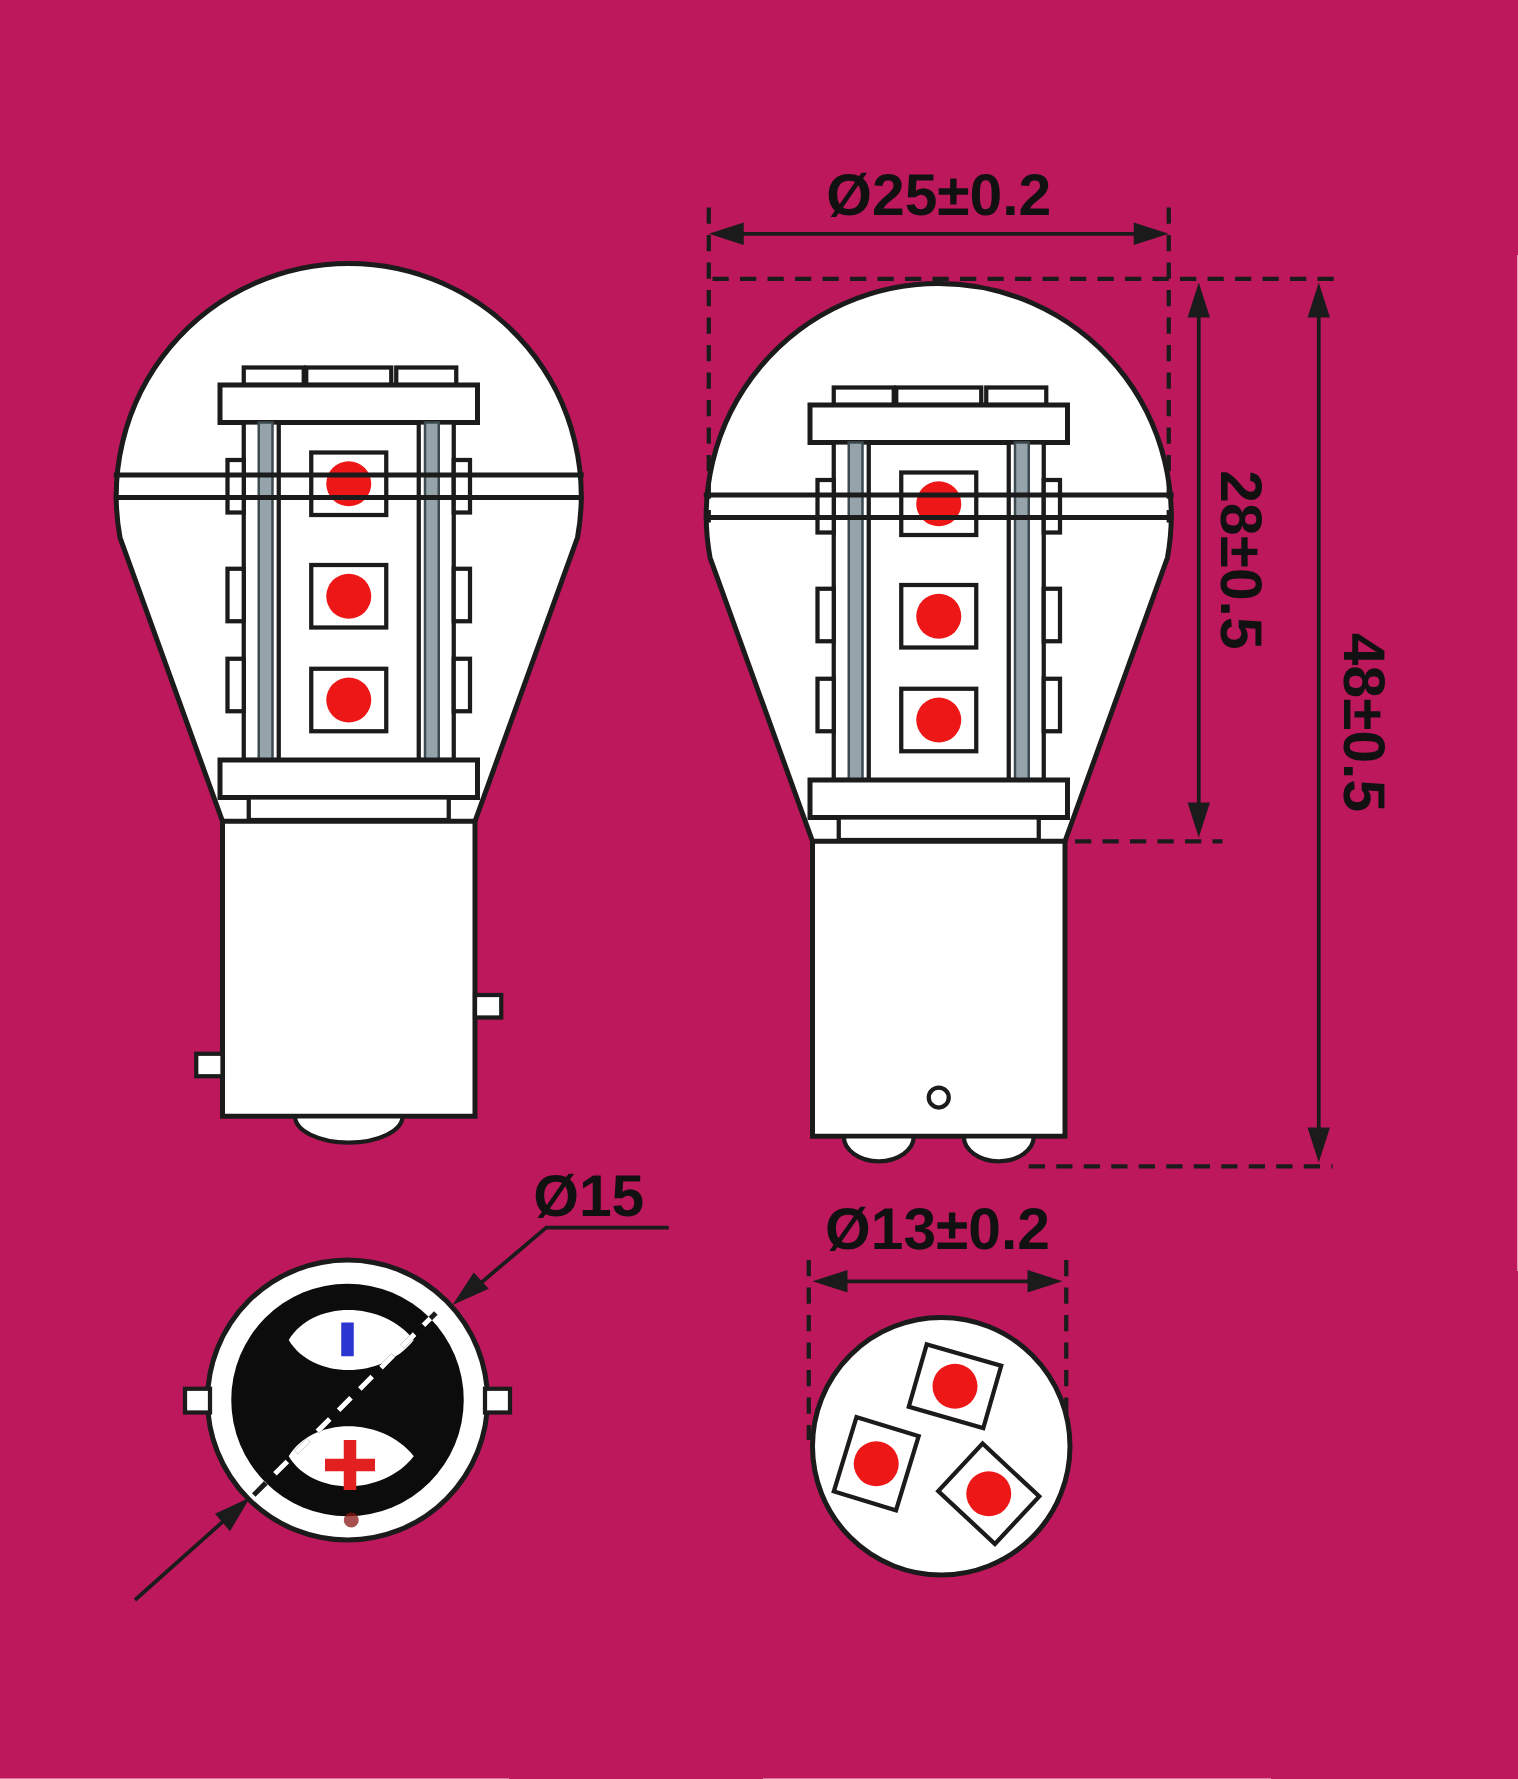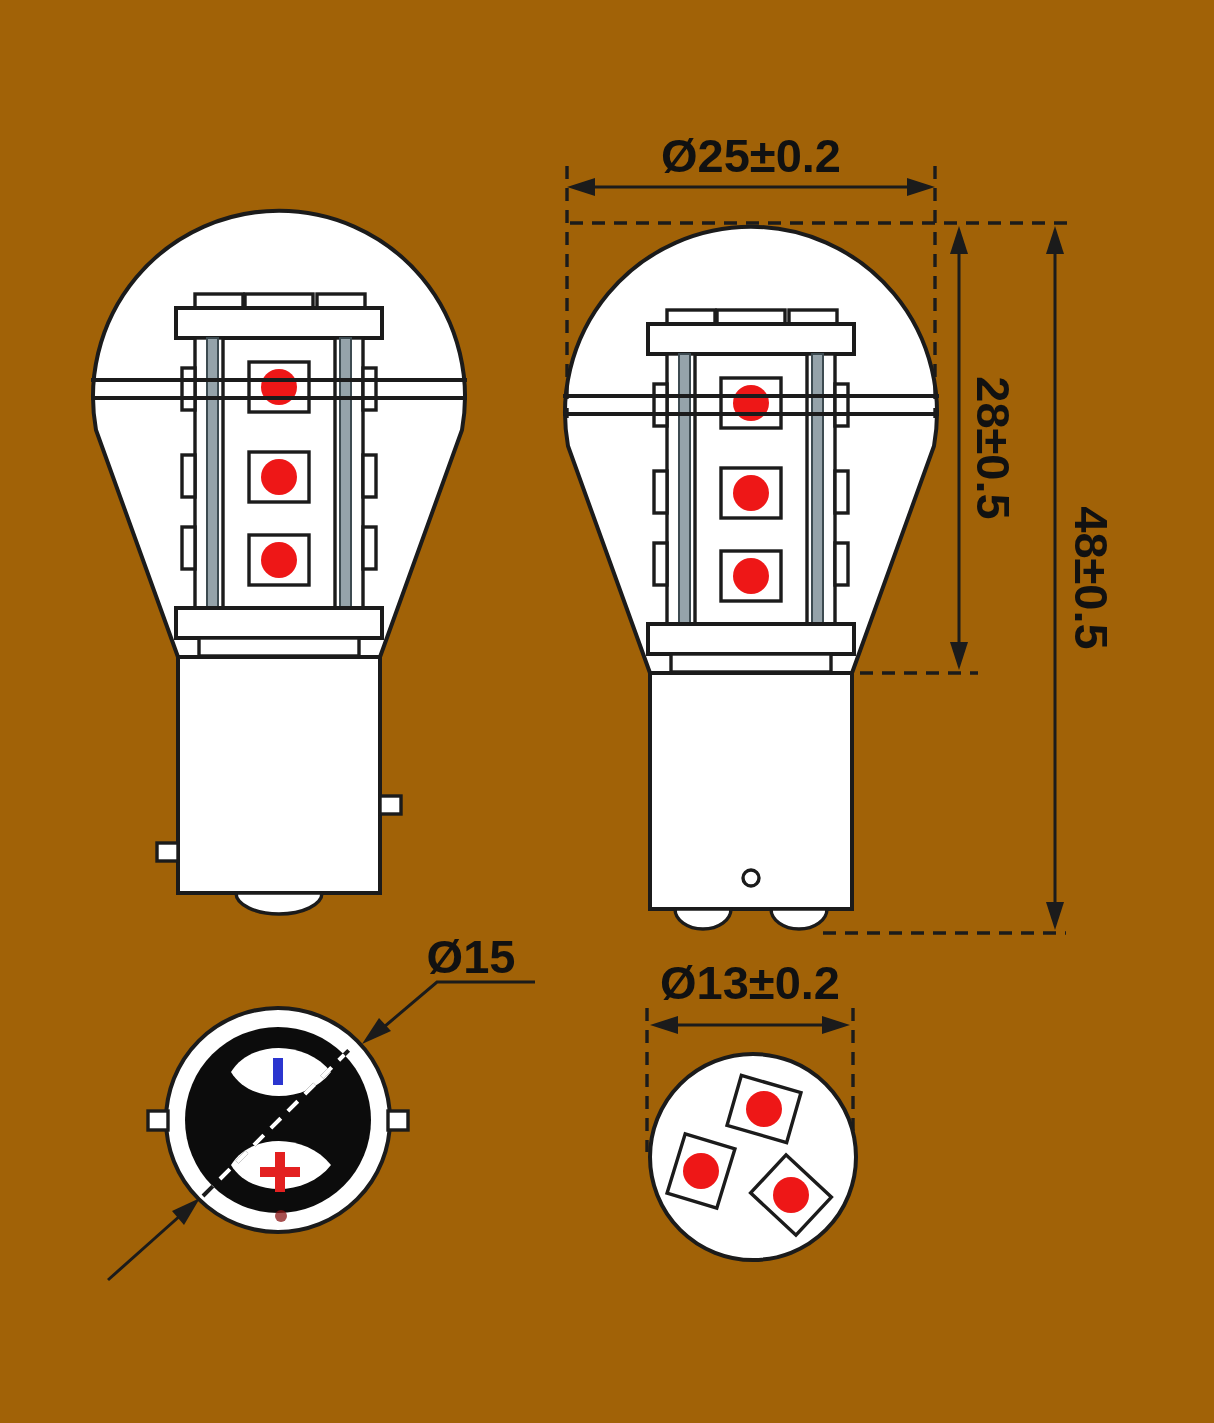--- a/index.html
+++ b/index.html
@@ -1,16 +1,16 @@
 <!DOCTYPE html>
 <html><head>
 <meta charset="utf-8">
 <style>
   html,body{margin:0;padding:0;background:#ffffff;}
-  .canvas{width:1214px;height:1423px;background:#a16207;position:relative;font-family:"Liberation Sans",sans-serif;}
+  .canvas{width:1214px;height:1423px;background:#be185d;position:relative;font-family:"Liberation Sans",sans-serif;}
   svg{display:block;}
   .ln{stroke:#1b1b1b;stroke-width:4;fill:none;stroke-linecap:square;}
   .lnf{fill:#ffffff;stroke:#1b1b1b;stroke-width:4;}
   .lnf3{fill:#ffffff;stroke:#1b1b1b;stroke-width:3.4;}
   .thin{stroke:#1b1b1b;stroke-width:3;fill:none;}
   .dash{stroke:#1b1b1b;stroke-width:3.4;fill:none;stroke-dasharray:13 9;}
   .dashw{stroke:#ffffff;stroke-width:4;fill:none;stroke-dasharray:14 10;}
   .dashb{stroke:#1b1b1b;stroke-width:4;fill:none;stroke-dasharray:14 10;}
   .arr{fill:#1b1b1b;stroke:none;}
   .dim{font-family:"Liberation Sans",sans-serif;font-weight:bold;font-size:47px;fill:#111;text-anchor:middle;}

